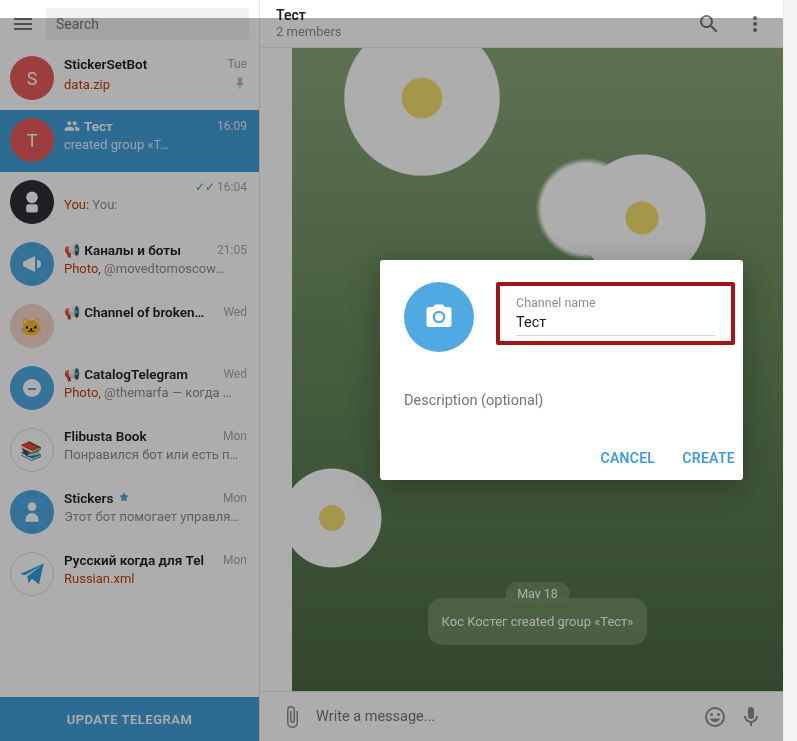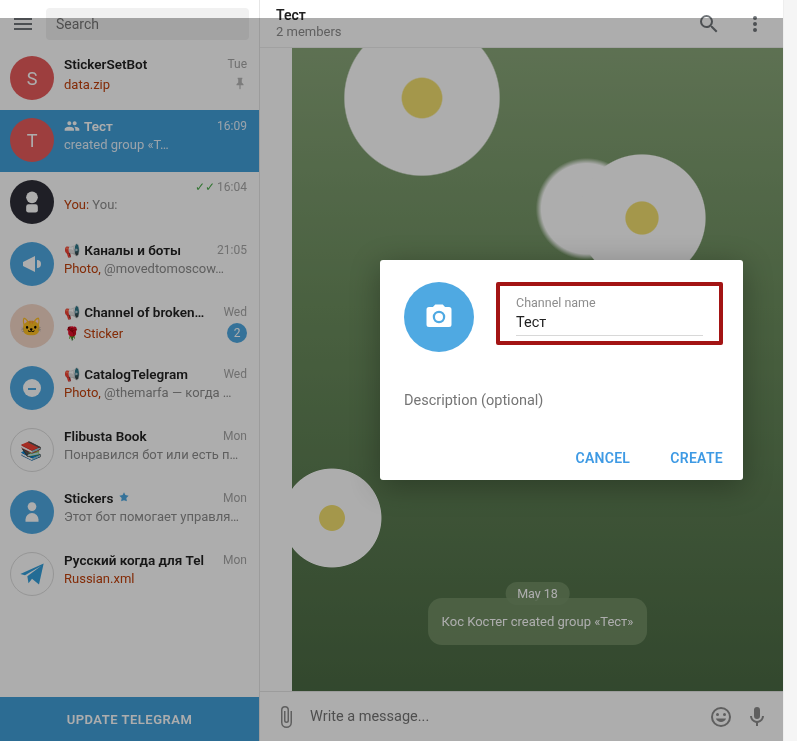--- a/index.html
+++ b/index.html
@@ -41,37 +41,37 @@
   .iconbtn { cursor:pointer; display:flex; align-items:center; justify-content:center; width:24px; height:24px;}
   .chat-area { flex:1; position:relative; overflow:hidden;margin-left:32px; }
   .bg { position:absolute; inset:0; background: radial-gradient(circle at 60% 25%, #fff 0%, #fff 8%, transparent 9%), radial-gradient(circle at 62% 27%, #f3e07a 0%, #f3e07a 2%, transparent 3%), linear-gradient(180deg, #8aa77a 0%, #6d8f5f 40%, #4b6a44 100%); }
   
   .flower { position:absolute; width:180px; height:180px; border-radius:50%; background: radial-gradient(circle at 50% 50%, #f2df6f 0%, #f2df6f 14%, #fff 15%, #fff 55%, transparent 56%); filter: blur(0.3px);}
   .f1 { top:-40px; left:40px; transform:scale(1.1);}
   .f2 { top:80px; left:260px; transform:scale(0.9);}
   .f3 { top:380px; left:-50px; transform:scale(0.7);}
   .date-pill { position:absolute; left:50%; transform:translateX(-50%); bottom:86px; background:rgba(118,147,104,0.85); color:#fff; font-size:12.5px; padding:4px 12px; border-radius:12px; }
   .sys-pill { position:absolute; left:50%; transform:translateX(-50%); bottom:46px; background:rgba(118,147,104,0.85); color:#fff; font-size:13px; padding:16px 14px; border-radius:14px; white-space:nowrap;}
-  .composer { height:50px; background:#fff; display:flex; align-items:center; padding:0 14px; gap:12px; border-top:1px solid #e6e6e6;}
+  .composer { height:50px; background:#fff; display:flex; align-items:center; padding:0 20px; gap:12px; border-top:1px solid #e6e6e6;}
   .composer svg { color:#8d8d8d; }
   .composer input { flex:1; border:none; outline:none; font-size:14.5px; color:#8d8d8d; }
   
   .rightscroll { width:14px; background:#f5f5f5; border-left:1px solid #eee;}
   
   .overlay { position:absolute; top:18px; left:0; right:14px; bottom:0; background:rgba(0,0,0,0.32);}
-  .modal { position:absolute; width:363px; background:#fff; border-radius:3px; box-shadow: 0 6px 30px rgba(0,0,0,0.3); top:260px; left:380px; padding:22px 20px 14px 24px;}
+  .modal { position:absolute; width:363px; background:#fff; border-radius:3px; box-shadow: 0 6px 30px rgba(0,0,0,0.3); top:260px; left:380px; padding:22px 8px 14px 24px;}
   .modal-top { display:flex; gap:22px; align-items:flex-start; }
   .ch-avatar { width:70px; height:70px; border-radius:50%; background:#4fa9e2; display:flex; align-items:center; justify-content:center; cursor:pointer;}
   .highlight-box { border:4px solid #a31414; padding:3px 6px 1px 6px; flex:1; border-radius:2px; min-width:0;}
   .field-wrap { padding:6px 10px 4px 10px; }
   .field-label { font-size:12.5px; color:#8d8d8d; }
   .field-input { display:block; width:100%; border:none; border-bottom:1px solid #d8d8d8; outline:none; font-size:14.5px; color:#222; padding:4px 0; background:transparent; }
   .desc-row { margin-top:38px; }
   .desc-input { width:100%; border:none; border-bottom:1px solid transparent; outline:none; font-size:14.5px; color:#8d8d8d; background:transparent;}
-  .modal-actions { display:flex; justify-content:flex-end; gap:40px; margin-top:40px; }
+  .modal-actions { display:flex; justify-content:flex-end; gap:27px; margin-top:40px; }
   .txtbtn { font-size:14px; font-weight:600; color:#3e9ae4; background:none; border:none; cursor:pointer; letter-spacing:0.3px;}
   
   
   .av-s { background:#e85c5c; }
   .av-t { background:#e85c5c; }
   .av-robot { background:#2f2f38; }
   .av-kiosk { background:#f5a623; }
   .av-channels { background:#4fa9e2; }
   .av-broken { background:#f5d7c8; }
   .av-catalog { background:#4fa9e2; }
@@ -174,24 +174,20 @@
           <div class="chat">
             <div class="avatar av-broken">🐱</div>
             <div class="info">
               <div class="row1">
                 <div class="name">
                   <span style="font-size:13px;">📢</span> 
                   <span>Channel of broken…</span>
                 </div>
                 <div class="time">Wed</div>
               </div>
-              <div class="row2">
-                <div class="msg">🌹 <span class="link-blue">Sticker</span></div>
-                <span class="badge">2</span>
-              </div>
             </div>
           </div>
           <div class="chat">
             <div class="avatar av-catalog">
               <svg width="24" height="24" viewBox="0 0 24 24" fill="#fff">
                 <circle cx="12" cy="12" r="9"></circle>
                 <path fill="#4fa9e2" d="M8 12h8v2H8z"></path>
               </svg>
             </div>
             <div class="info">

